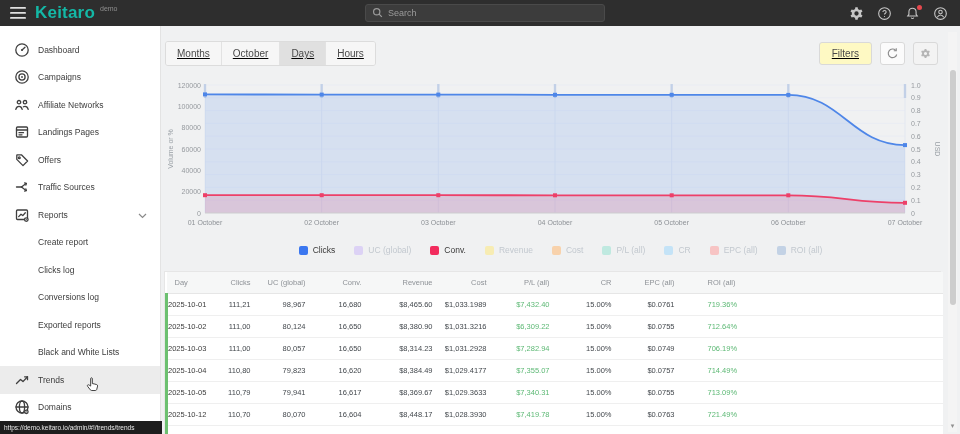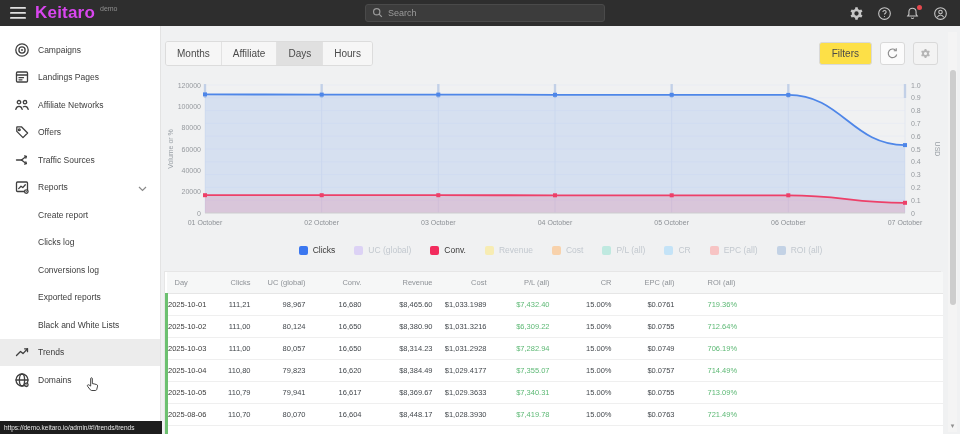--- a/index.html
+++ b/index.html
@@ -4,21 +4,21 @@
 <style>
   * { margin:0; padding:0; box-sizing:border-box; }
   html,body { width:960px; height:434px; overflow:hidden; background:#f0f1f2;
     font-family:"Liberation Sans","DejaVu Sans",sans-serif; }
   .page { position:relative; width:960px; height:434px; overflow:hidden; }
 
   
   .topbar { position:absolute; top:0; left:0; width:960px; height:26px; background:#2e2e2e;
     display:flex; align-items:center; z-index:30; }
   .hamburger { margin-left:10px; display:inline-flex; cursor:pointer; }
-  .logo { color:#d946ef; font-weight:bold; font-size:17px; letter-spacing:.2px; margin-left:9px; cursor:pointer;text-align:right; }
+  .logo { color:#14b8a6; font-weight:bold; font-size:17px; letter-spacing:.2px; margin-left:9px; cursor:pointer;text-align:right; }
   .env { color:#8f8f8f; font-size:7px; margin-left:5px; align-self:flex-start; margin-top:5px; }
   .search { position:absolute; left:365px; top:4px; width:240px; height:18px; background:#3c3c3c;
     border:1px solid #4a4a4a; border-radius:3px; display:flex; align-items:center; padding:0 6px; }
   .search input { background:transparent; border:none; outline:none; color:#cfcfcf; font-size:9px;
     margin-left:5px; width:200px; font-family:inherit; }
   .search input::placeholder { color:#9b9b9b; }
   .top-icons { position:absolute; right:12px; top:0; height:26px; display:flex; align-items:center; gap:13px; }
   .top-ic { position:relative; display:inline-flex; cursor:pointer; }
   .badge-dot { position:absolute; top:-1px; right:-2px; width:5px; height:5px; border-radius:50%; background:#e5484d; }
 
@@ -31,28 +31,28 @@
   .side-item.sub { padding-left:38px; }
   .side-item.active { background:#ececec; }
   .side-item .chev { position:absolute; right:13px; top:10px; }
 
   
   .statusbar { position:absolute; left:0; bottom:0; width:162px; height:13px; background:#1d1d1d;
     color:#e9e9e9; font-size:6.5px; line-height:13px; padding-left:4px; white-space:nowrap; overflow:hidden; z-index:40; }
 
   
   .main { position:absolute; left:161px; top:26px; width:799px; height:408px; background:#f0f1f2; overflow:hidden; }
-  .toolbar { display:flex; justify-content:space-between; align-items:center; padding:16px 22px 0 4px; height:39px; }
+  .toolbar { display:flex; justify-content:space-between; align-items:center; padding:16px 22px 0 4px; height:39px;text-decoration:underline; }
   .tab-group { display:inline-flex; background:#f6f6f6; border:1px solid #dcdcdc; border-radius:3px; overflow:hidden; }
   .tab { font-size:10px; color:#4a4a4a; padding:4px 11px; height:23px; display:flex; align-items:center;
     cursor:pointer; border-right:1px solid #e2e2e2; background:#f6f6f6; }
   .tab:last-child { border-right:none; }
   .tab.active { background:#e0e0e0; }
   .toolbar-right { display:flex; align-items:center; gap:8px; }
-  .btn { font-size:10px; color:#4a4a4a; background:#fde047; border:1px solid #d9d9d9; border-radius:3px;
+  .btn { font-size:10px; color:#4a4a4a; background:#fef9c3; border:1px solid #d9d9d9; border-radius:3px;
     height:23px; padding:0 12px; cursor:pointer; font-family:inherit; }
   .select { display:flex; align-items:center; justify-content:space-between; width:112px; height:23px;
     background:#fbfbfb; border:1px solid #d9d9d9; border-radius:3px; font-size:10px; color:#3f3f3f;
     padding:0 8px; cursor:pointer; }
   .iconbtn { width:25px; height:23px; background:#fbfbfb; border:1px solid #d9d9d9; border-radius:3px;
     display:inline-flex; align-items:center; justify-content:center; cursor:pointer; }
   .iconbtn.dim { background:#f3f3f3; }
 
   
   .chart-wrap { position:relative; margin-top:12px; height:158px; }
@@ -141,47 +141,57 @@
       </span>
     </div>
   </header>
 
   <nav class="sidebar">
     <div id="side-list">
         <div class="side-item">
           <span class="ic">
             <svg width="16" height="16" viewBox="0 0 16 16" fill="none" stroke="#3f3f3f" stroke-width="1.3" stroke-linecap="round" stroke-linejoin="round">
               <circle cx="8" cy="8" r="6.2"></circle>
+              <line x1="8" y1="8" x2="11" y2="5.2"></line>
+              <circle cx="8" cy="8" r="1" fill="#3f3f3f" stroke="none"></circle>
+            </svg>
+          </span>
+          <span>Dashboard</span>
+        </div>
+        <div class="side-item">
+          <span class="ic">
+            <svg width="16" height="16" viewBox="0 0 16 16" fill="none" stroke="#3f3f3f" stroke-width="1.3" stroke-linecap="round" stroke-linejoin="round">
+              <circle cx="8" cy="8" r="6.2"></circle>
               <circle cx="8" cy="8" r="3.1"></circle>
               <circle cx="8" cy="8" r=".9" fill="#3f3f3f" stroke="none"></circle>
             </svg>
           </span>
           <span>Campaigns</span>
+        </div>
+        <div class="side-item">
+          <span class="ic">
+            <svg width="16" height="16" viewBox="0 0 16 16" fill="none" stroke="#3f3f3f" stroke-width="1.3" stroke-linecap="round" stroke-linejoin="round">
+              <circle cx="5" cy="5.2" r="1.7"></circle>
+              <circle cx="11" cy="5.2" r="1.7"></circle>
+              <path d="M1.8 12.4c.5-2 1.7-3 3.2-3s2.7 1 3.2 3"></path>
+              <path d="M9.4 9.8c.5-.3 1-.4 1.6-.4 1.5 0 2.7 1 3.2 3"></path>
+            </svg>
+          </span>
+          <span>Affiliate Networks</span>
         </div>
         <div class="side-item">
           <span class="ic">
             <svg width="16" height="16" viewBox="0 0 16 16" fill="none" stroke="#3f3f3f" stroke-width="1.3" stroke-linecap="round" stroke-linejoin="round">
               <rect x="2.5" y="3" width="11" height="10" rx="1"></rect>
               <line x1="2.5" y1="6" x2="13.5" y2="6"></line>
               <line x1="5" y1="8.7" x2="9.5" y2="8.7"></line>
               <line x1="5" y1="10.8" x2="8" y2="10.8"></line>
             </svg>
           </span>
           <span>Landings Pages</span>
-        </div>
-        <div class="side-item">
-          <span class="ic">
-            <svg width="16" height="16" viewBox="0 0 16 16" fill="none" stroke="#3f3f3f" stroke-width="1.3" stroke-linecap="round" stroke-linejoin="round">
-              <circle cx="5" cy="5.2" r="1.7"></circle>
-              <circle cx="11" cy="5.2" r="1.7"></circle>
-              <path d="M1.8 12.4c.5-2 1.7-3 3.2-3s2.7 1 3.2 3"></path>
-              <path d="M9.4 9.8c.5-.3 1-.4 1.6-.4 1.5 0 2.7 1 3.2 3"></path>
-            </svg>
-          </span>
-          <span>Affiliate Networks</span>
         </div>
         <div class="side-item">
           <span class="ic">
             <svg width="16" height="16" viewBox="0 0 16 16" fill="none" stroke="#3f3f3f" stroke-width="1.3" stroke-linecap="round" stroke-linejoin="round">
               <path d="M2.8 3.2v4.2l6.2 6.2 4.6-4.6-6.2-6.2H3.2z"></path>
               <circle cx="5.3" cy="5.7" r=".9"></circle>
             </svg>
           </span>
           <span>Offers</span>
         </div>
@@ -249,21 +259,21 @@
         </div>
       </div>
   </nav>
 
   <div class="statusbar">https://demo.keitaro.io/admin/#!/trends/trends</div>
 
   <main class="main">
     <div class="toolbar">
       <div class="tab-group" id="tab-group">
           <div class="tab">Months</div>
-          <div class="tab">Affiliate</div>
+          <div class="tab">October</div>
           <div class="tab active">Days</div>
           <div class="tab">Hours</div>
         </div>
       <div class="toolbar-right">
         <button class="btn">Filters</button>
         <button class="iconbtn">
           <svg width="13" height="13" viewBox="0 0 16 16" fill="none" stroke="#8a8a8a" stroke-width="1.4">
               <path d="M13.2 9.2a5.3 5.3 0 1 1-1.3-5.1"></path>
               <polyline points="12.6,1.6 12.6,4.6 9.6,4.6"></polyline>
             </svg>
@@ -474,21 +484,21 @@
               <td class="">79,941</td>
               <td class="">16,617</td>
               <td class="">$8,369.67</td>
               <td class="">$1,029.3633</td>
               <td class=" green">$7,340.31</td>
               <td class="">15.00%</td>
               <td class="">$0.0755</td>
               <td class="c-roi green">713.09%</td>
             </tr>
             <tr>
-              <td class="c-day">2025-08-06</td>
+              <td class="c-day">2025-10-12</td>
               <td class="">110,70</td>
               <td class="">80,070</td>
               <td class="">16,604</td>
               <td class="">$8,448.17</td>
               <td class="">$1,028.3930</td>
               <td class=" green">$7,419.78</td>
               <td class="">15.00%</td>
               <td class="">$0.0763</td>
               <td class="c-roi green">721.49%</td>
             </tr>

